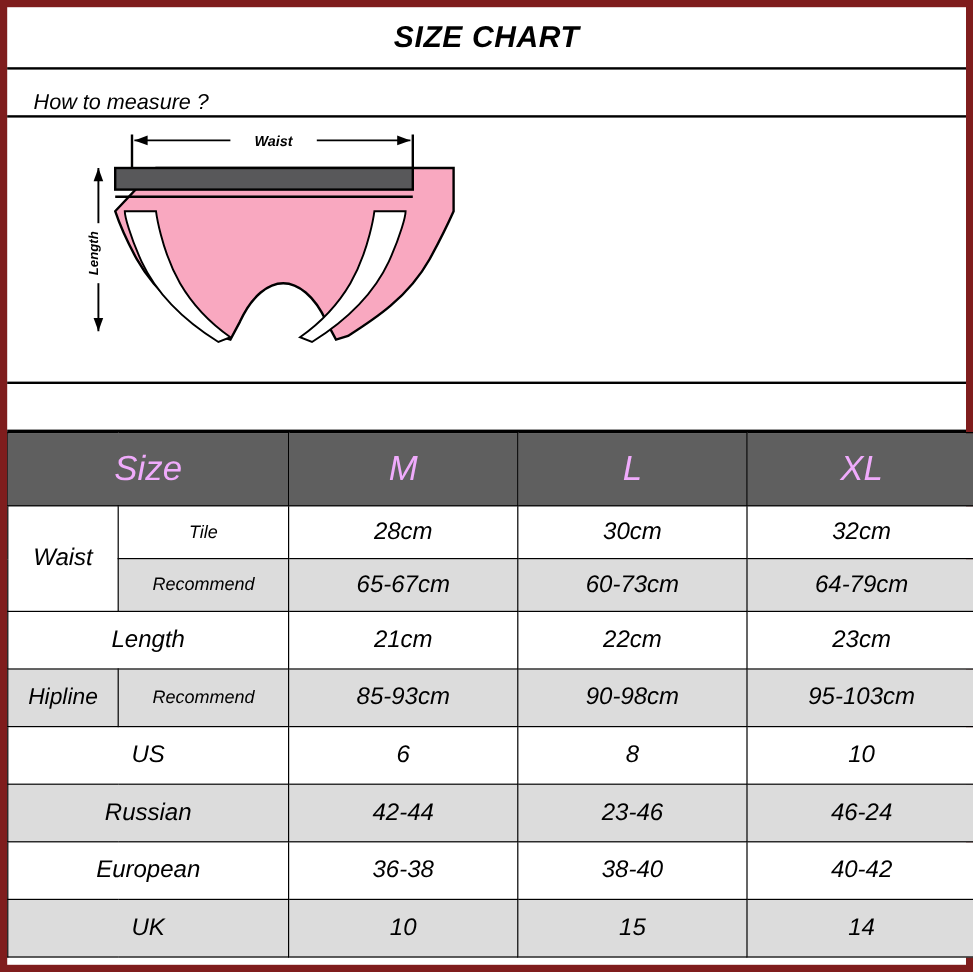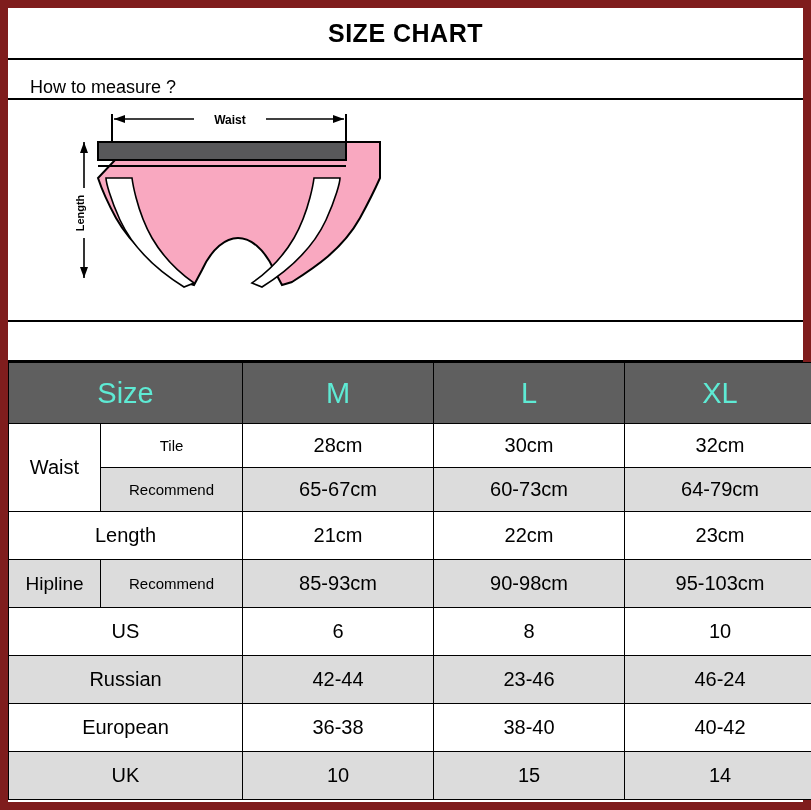--- a/index.html
+++ b/index.html
@@ -12,22 +12,23 @@
     height: 810px;
     font-family: "Liberation Sans", sans-serif;
     color: #000;
     overflow: hidden;
   }
   .page {
     position: relative;
     width: 811px;
     height: 810px;
     box-sizing: border-box;
-    border: 8px solid #7f1d1d;
+    border: 6px solid #7f1d1d;
     background: #fff;
+    font-style: italic;
   }
 
   
   .title-bar {
     height: 52px;
     display: flex;
     align-items: center;
     justify-content: center;
     border-bottom: 2px solid #000;
     box-sizing: border-box;
@@ -88,21 +89,21 @@
     table-layout: fixed;
   }
   table.size-table td, table.size-table th {
     border: 1px solid #000;
     text-align: center;
     vertical-align: middle;
     font-weight: normal;
   }
   .head-row td {
     background: #5f5f5f;
-    color: #5eead4;
+    color: #f0abfc;
     font-size: 29px;
     height: 58px;
     border-color: #000;
   }
   .row-grey td { background: #dcdcdc; }
   .row-white td { background: #ffffff; }
   .lbl {
     font-size: 20px;
   }
   .lbl-small {

